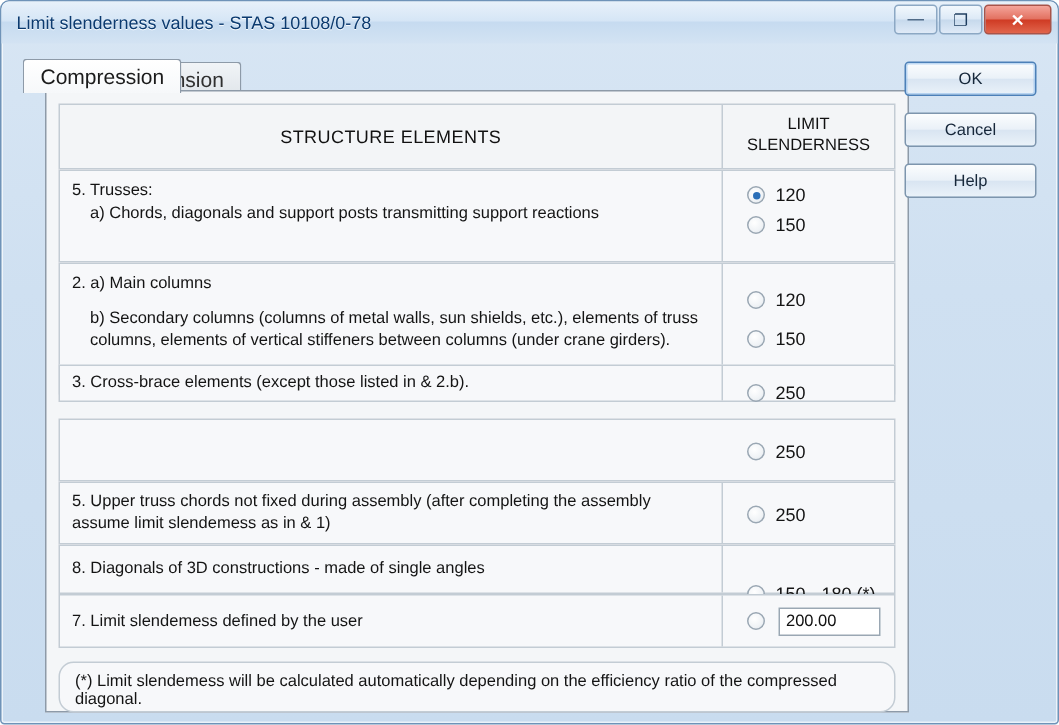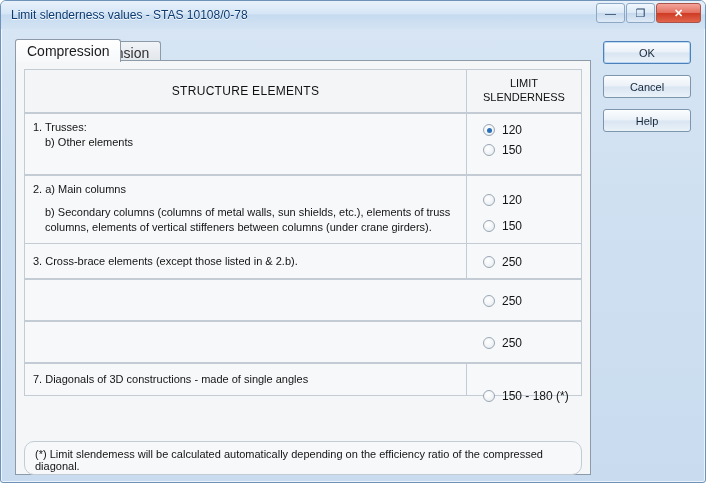--- a/index.html
+++ b/index.html
@@ -104,21 +104,21 @@
   .tab.inactive {
     top: 2px;
     height: 20px;
     background: linear-gradient(to bottom, #f1f4f7 0%, #e2e7ec 100%);
     color: #303030;
   }
   .tab-0 { left: 0; }
   .tab-1 { left: 74px; }
   .tabpage {
     position: absolute;
-    left: 14px;
+    left: 29px;
     top: 31px;
     width: 576px;
     height: 415px;
     box-sizing: border-box;
     border: 1px solid #8d9aa8;
     background: #f4f6f8;
   }
   
   .grid {
     position: absolute;
@@ -289,22 +289,22 @@
         <div class="row hdr" style="top:0; height:44px;">
           <div class="cell-desc">STRUCTURE ELEMENTS</div>
           <div class="cell-val">
             <span>LIMIT</span>
             <span>SLENDERNESS</span>
           </div>
         </div>
 
         <div class="row" style="top:44px; height:62px;">
           <div class="cell-desc">
-            <span>1. Trusses:</span>
-            <span class="indent">b) Other elements</span>
+            <span>5. Trusses:</span>
+            <span class="indent">a) Chords, diagonals and support posts transmitting support reactions</span>
           </div>
           <div class="cell-val">
             <div class="radio-line">
               <span class="radio checked"></span>
               <span class="radio-label">120</span>
             </div>
             <div class="radio-line">
               <span class="radio"></span>
               <span class="radio-label">150</span>
             </div>
@@ -321,58 +321,68 @@
               <span class="radio"></span>
               <span class="radio-label">120</span>
             </div>
             <div class="radio-line" style="margin-top:6px;">
               <span class="radio"></span>
               <span class="radio-label">150</span>
             </div>
           </div>
         </div>
 
-        <div class="row" style="top:174px; height:36px;">
+        <div class="row" style="top:174px; height:25px;">
           <div class="cell-desc" style="display:flex;align-items:center;">3. Cross-brace elements (except those listed in &amp; 2.b).</div>
           <div class="cell-val" style="padding-top:8px;">
             <div class="radio-line">
               <span class="radio"></span>
               <span class="radio-label">250</span>
             </div>
           </div>
         </div>
 
         <div class="row" style="top:210px; height:42px;">
           <div class="cell-val" style="padding-top:11px;">
             <div class="radio-line">
               <span class="radio"></span>
               <span class="radio-label">250</span>
             </div>
           </div>
         </div>
 
         <div class="row" style="top:252px; height:42px;">
+          <div class="cell-desc" style="display:flex;align-items:center;">5. Upper truss chords not fixed during assembly (after completing the assembly assume limit slendemess as in &amp; 1)</div>
           <div class="cell-val" style="padding-top:11px;">
             <div class="radio-line">
               <span class="radio"></span>
               <span class="radio-label">250</span>
             </div>
           </div>
         </div>
 
         <div class="row" style="top:294px; height:33px;">
-          <div class="cell-desc" style="display:flex;align-items:center;">7. Diagonals of 3D constructions - made of single angles</div>
+          <div class="cell-desc" style="display:flex;align-items:center;">8. Diagonals of 3D constructions - made of single angles</div>
           <div class="cell-val" style="padding-top:22px;">
             <div class="radio-line">
               <span class="radio"></span>
               <span class="radio-label">150 - 180 (*)</span>
             </div>
           </div>
         </div>
 
+        <div class="row" style="top:327px; height:36px;">
+          <div class="cell-desc" style="display:flex;align-items:center;">7. Limit slendemess defined by the user</div>
+          <div class="cell-val" style="padding-top:7px;">
+            <div class="radio-line">
+              <span class="radio"></span>
+              <input class="value-input" type="text" value="200.00" style="">
+            </div>
+          </div>
+        </div>
 
         <div class="note-row" style="top:372px; height:34px;border-radius:10px;">(*) Limit slendemess will be calculated automatically depending on the efficiency ratio of the compressed diagonal.</div>
 
       </div>
     </div>
 
     <div class="side-buttons">
       <button class="btn default">OK</button>
       <button class="btn">Cancel</button>
       <button class="btn">Help</button>

